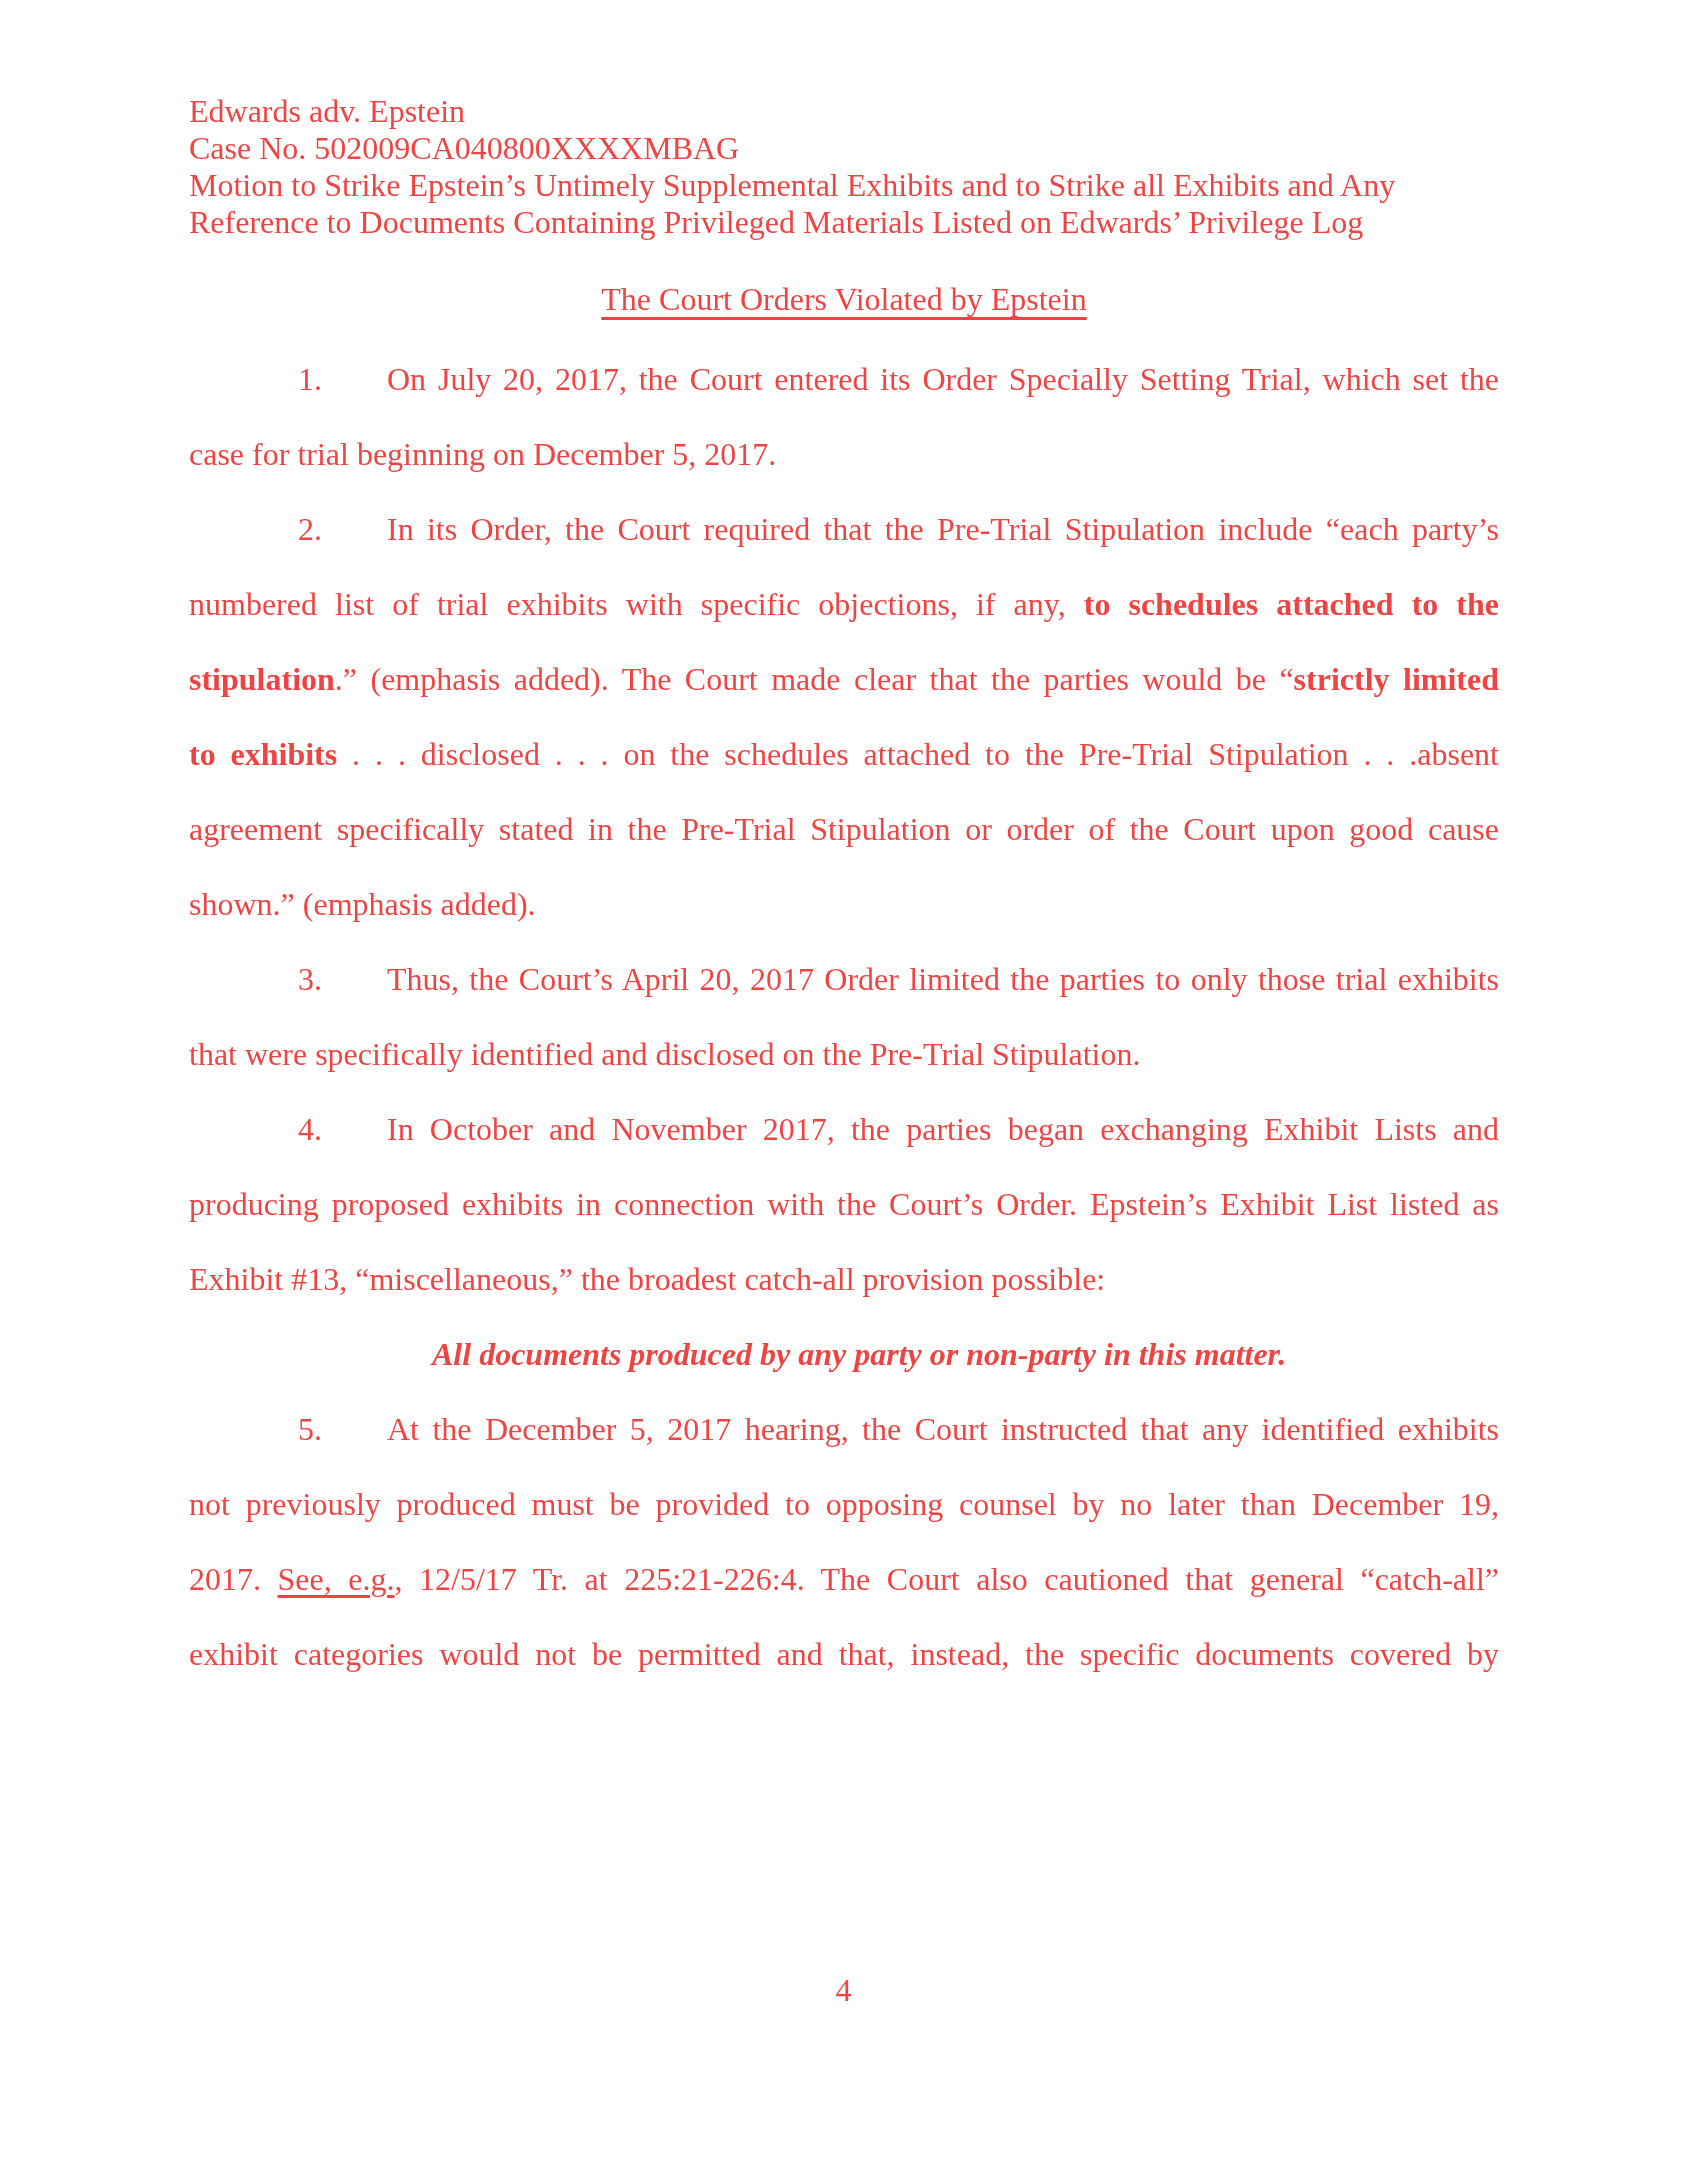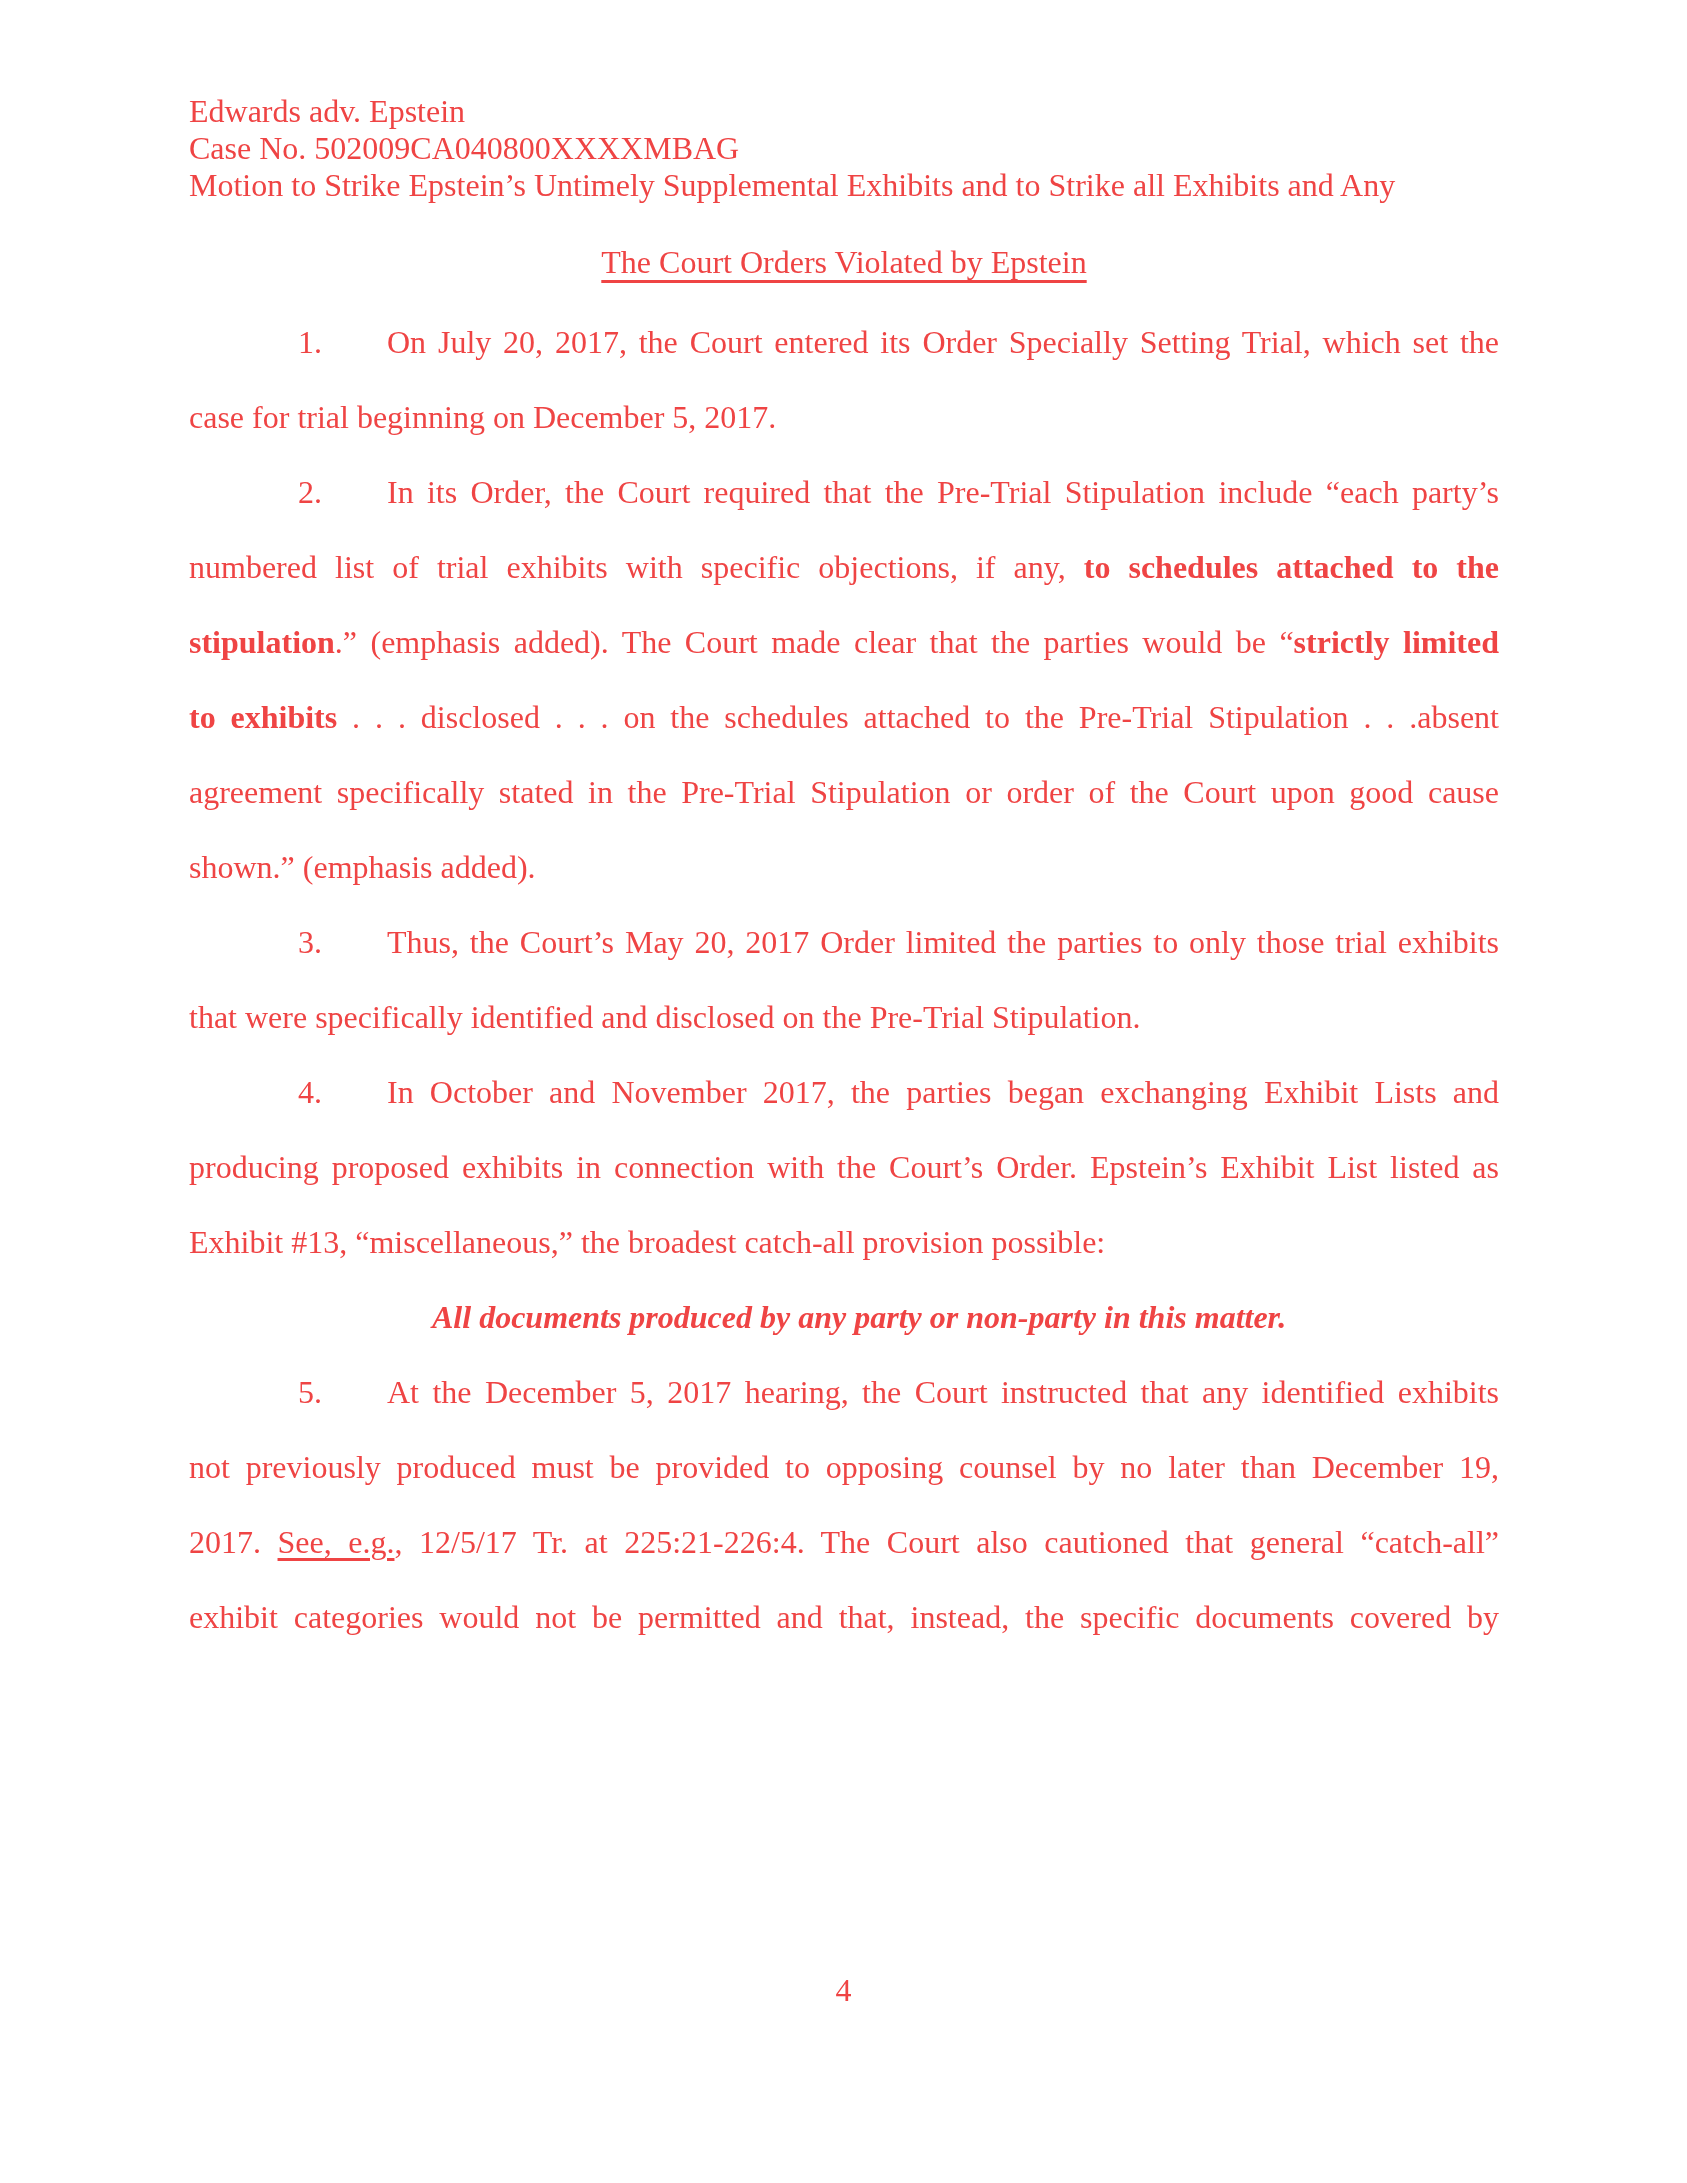--- a/index.html
+++ b/index.html
@@ -85,39 +85,40 @@
 </head>
 <body>
 
 <div class="page">
   <div class="content">
 
     <div class="caption">
       <div class="caption-line">Edwards adv. Epstein</div>
       <div class="caption-line">Case No. 502009CA040800XXXXMBAG</div>
       <div class="caption-line">Motion to Strike Epstein’s Untimely Supplemental Exhibits and to Strike all Exhibits and Any</div>
+      <div class="caption-line">Reference to Documents Containing Privileged Materials Listed on Edwards’ Privilege Log</div>
     </div>
 
     <div class="heading">The Court Orders Violated by Epstein</div>
 
     <div class="paragraphs">
         <div class="para">
           <div class="line j first"><span class="num">1.</span><span class="seg">On July 20, 2017, the Court entered its Order Specially Setting Trial, which set the</span></div>
           <div class="line"><span class="seg">case for trial beginning on December 5, 2017.</span></div>
         </div>
         <div class="para">
           <div class="line j first"><span class="num">2.</span><span class="seg">In its Order, the Court required that the Pre-Trial Stipulation include “each party’s</span></div>
           <div class="line j"><span class="seg">numbered list of trial exhibits with specific objections, if any, </span><span class="seg b">to schedules attached to the</span></div>
           <div class="line j"><span class="seg b">stipulation</span><span class="seg">.” (emphasis added). The Court made clear that the parties would be “</span><span class="seg b">strictly limited</span></div>
           <div class="line j"><span class="seg b">to exhibits</span><span class="seg"> . . . disclosed . . . on the schedules attached to the Pre-Trial Stipulation . . .absent</span></div>
           <div class="line j"><span class="seg">agreement specifically stated in the Pre-Trial Stipulation or order of the Court upon good cause</span></div>
           <div class="line"><span class="seg">shown.” (emphasis added).</span></div>
         </div>
         <div class="para">
-          <div class="line j first"><span class="num">3.</span><span class="seg">Thus, the Court’s May 20, 2017 Order limited the parties to only those trial exhibits</span></div>
+          <div class="line j first"><span class="num">3.</span><span class="seg">Thus, the Court’s April 20, 2017 Order limited the parties to only those trial exhibits</span></div>
           <div class="line"><span class="seg">that were specifically identified and disclosed on the Pre-Trial Stipulation.</span></div>
         </div>
         <div class="para">
           <div class="line j first"><span class="num">4.</span><span class="seg">In October and November 2017, the parties began exchanging Exhibit Lists and</span></div>
           <div class="line j"><span class="seg">producing proposed exhibits in connection with the Court’s Order. Epstein’s Exhibit List listed as</span></div>
           <div class="line"><span class="seg">Exhibit #13, “miscellaneous,” the broadest catch-all provision possible:</span></div>
         </div>
         <div class="para quote">
           <div class="line"><span class="seg b i">All documents produced by any party or non-party in this matter.</span></div>
         </div>

